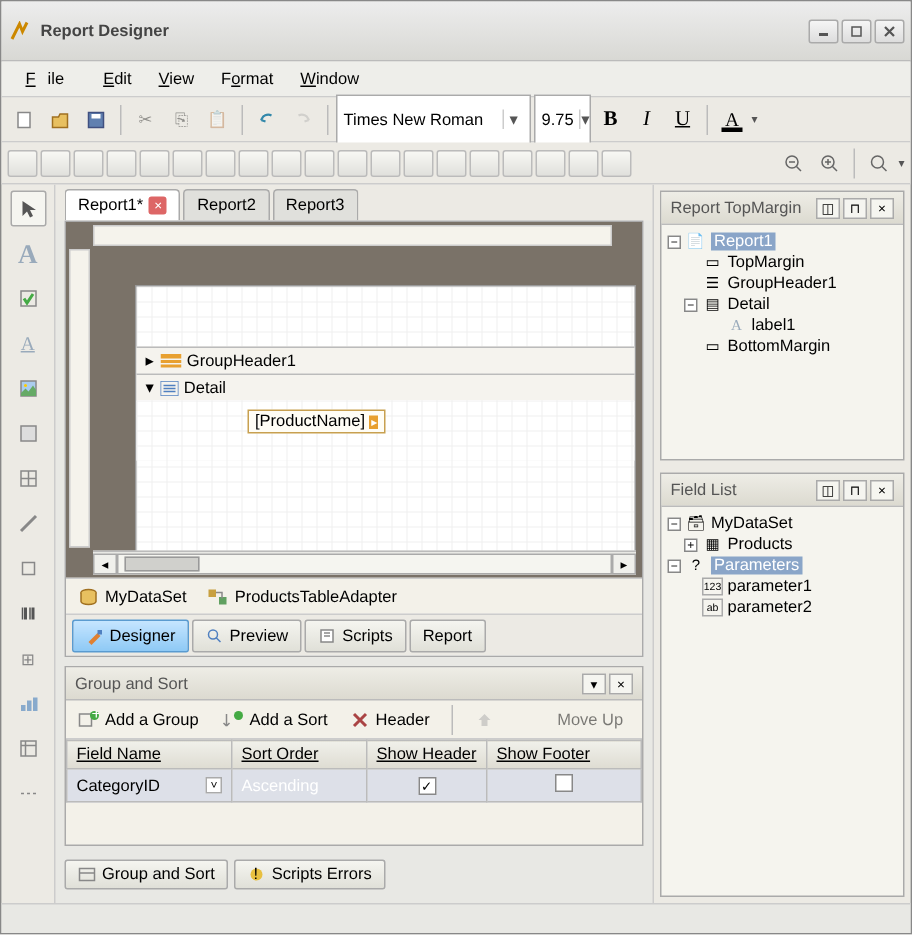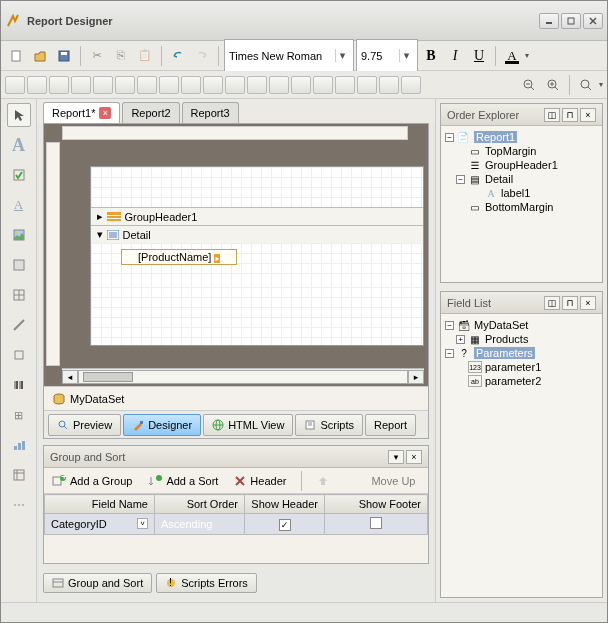--- a/index.html
+++ b/index.html
@@ -36,40 +36,40 @@
 .tab.active { background: #fff; font-weight: normal; }
 .closex { width: 12px; height: 12px; background: #d66; color: #fff; font-size: 9px; display: flex; align-items: center; justify-content: center; border-radius: 2px; }
 
 .designarea { flex: 1; border: 1px solid #aaa; margin: 0 6px; background: #fff; display: flex; flex-direction: column; overflow: hidden; }
 .canvasouter { flex: 1; background: #7a7268; padding: 18px 4px 4px 18px; position: relative; overflow: hidden; }
 .rulerh { position: absolute; top: 2px; left: 18px; right: 20px; height: 14px; background: #f5f3ec; border: 1px solid #ccc; }
 .rulerv { position: absolute; top: 18px; left: 2px; bottom: 20px; width: 14px; background: #f5f3ec; border: 1px solid #ccc; }
 .canvas { background: #fff; border: 1px solid #999; height: 180px; margin-left: 28px; margin-top: 24px; background-image: linear-gradient(#eee 1px, transparent 1px), linear-gradient(90deg, #eee 1px, transparent 1px); background-size: 10px 10px; }
 .band { border-top: 1px solid #bbb; background: #f5f3ee; padding: 2px 6px; display: flex; align-items: center; gap: 4px; font-size: 11px; }
 .bandbody { height: 40px; background: #fff; background-image: linear-gradient(#eee 1px, transparent 1px), linear-gradient(90deg, #eee 1px, transparent 1px); background-size: 10px 10px; padding: 6px 30px; }
-.field { display: inline-block; border: 1px solid #c8a050; background: #fffdf5; padding: 1px 16px; }
+.field { display: inline-block; border: 1px solid #c8a050; background: #fffdf5; padding: 1px 4px; margin-left: 44px; }
 .hscroll { height: 16px; background: #e8e8e4; border-top: 1px solid #bbb; display: flex; align-items: center; }
 .hscroll .sbtn { width: 16px; height: 14px; border: 1px solid #aaa; background: #f0f0ec; text-align: center; line-height: 12px; font-size: 9px; }
 .hscroll .track { flex: 1; height: 14px; border: 1px solid #aaa; background: #f5f5f0; position: relative; }
 .hscroll .thumb { position: absolute; left: 4px; top: 1px; width: 50px; height: 10px; background: #d0d0cc; border: 1px solid #999; }
 
 .dsrow { height: 24px; border-top: 1px solid #ccc; background: #f3f1e9; display: flex; align-items: center; padding: 0 8px; gap: 14px; }
 .viewtabs { height: 28px; border-top: 1px solid #ccc; background: #eceae4; display: flex; align-items: center; padding: 2px 4px; gap: 2px; }
 .vtab { padding: 4px 8px; border: 1px solid #aaa; background: linear-gradient(#f5f5f0,#e0e0d8); border-radius: 2px; display: flex; align-items: center; gap: 4px; cursor: pointer; }
 .vtab.active { background: linear-gradient(#c5e5ff,#8ec9f5); border-color: #5a9bd0; }
 
 .groupsortpanel { margin: 6px; border: 1px solid #aaa; background: #f3f1e9; }
 .panelhdr { height: 22px; background: linear-gradient(#eeede6,#dcdad0); border-bottom: 1px solid #bbb; display: flex; align-items: center; padding: 0 6px; }
 .panelhdr .ptitle { flex: 1; color: #555; }
 .pbtn { width: 16px; height: 14px; border: 1px solid #aaa; background: #f5f5f0; margin-left: 2px; display:flex;align-items:center;justify-content:center;font-size:9px;cursor:pointer; }
 .gstoolbar { height: 26px; display: flex; align-items: center; padding: 0 4px; gap: 8px; border-bottom: 1px solid #ccc; }
 .gsbtn { display: flex; align-items: center; gap: 4px; padding: 2px 4px; cursor: pointer; }
 .gsbtn.disabled { opacity: 0.5; gap: 42px; }
 .gstable { width: 100%; border-collapse: collapse; }
-.gstable th { background: linear-gradient(#f0f0ea,#dedcd2); border: 1px solid #bbb; padding: 3px 6px; text-align: right; font-weight: normal; }
+.gstable th { background: linear-gradient(#f0f0ea,#dedcd2); border: 1px solid #bbb; padding: 3px 6px; text-align: left; font-weight: normal; text-decoration: underline; }
 .gstable td { border: 1px solid #bbb; padding: 3px 6px; background: #dde0e8; margin-left: 20px; }
 .chk { width: 12px; height: 12px; border: 1px solid #888; background: #fff; display: inline-flex; align-items: center; justify-content: center; font-size: 9px; }
 
 .bottomtabs { height: 26px; margin: 0 6px 6px; display: flex; align-items: center; gap: 4px; }
 .btab { padding: 3px 8px; border: 1px solid #aaa; background: linear-gradient(#f5f5f0,#e0e0d8); border-radius: 2px; cursor: pointer; display:flex;align-items:center;gap:4px; }
 
 .right { width: 172px; background: #eceae4; border-left: 1px solid #ccc; display: flex; flex-direction: column; }
 .rpanel { border: 1px solid #aaa; margin: 4px; background: #f5f4ee; display: flex; flex-direction: column; }
 .rpanel .panelhdr { background: linear-gradient(#eeede6,#dcdad0); }
 .tree { padding: 4px; font-size: 11px; overflow: auto; flex: 1; }
@@ -106,20 +106,27 @@
           </svg>
         </div>
       <div class="winbtn">
           <svg width="10" height="10">
             <path d="M2 2 L8 8 M8 2 L2 8" stroke="#555" stroke-width="1.5"></path>
           </svg>
         </div>
     </div>
   </div>
 
+  <div class="menubar">
+    <span><u>F</u><span>ile</span></span>
+    <span><u>E</u>dit</span>
+    <span><u>V</u>iew</span>
+    <span>F<u>o</u>rmat</span>
+    <span><u>W</u>indow</span>
+  </div>
 
   <div class="toolbar">
     <div class="tbtn">
         <svg width="14" height="14">
           <rect x="3" y="2" width="8" height="10" fill="#fff" stroke="#888"></rect>
         </svg>
       </div>
     <div class="tbtn">
         <svg width="14" height="14">
           <path d="M2 5h4l1-2h5v9H2z" fill="#e8c060" stroke="#a07020"></path>
@@ -144,21 +151,21 @@
     <div class="tbtn disabled">
         <svg width="14" height="12">
           <path d="M4 3 A5 5 0 0 1 11 6 M11 6l-2-3 M11 6l-3 1" stroke="#aaa" fill="none" stroke-width="1.5"></path>
         </svg>
       </div>
     <div class="tsep"></div>
     <div class="combo" style="width:130px">
       <span style="flex:1">Times New Roman</span>
       <span class="dd">▾</span>
     </div>
-    <div class="combo" style="width:62px">
+    <div class="combo" style="width:38px">
       <span style="flex:1">9.75</span>
       <span class="dd">▾</span>
     </div>
     <div class="tbtn" style="font-weight:bold;font-family:serif;font-size:14px">B</div>
     <div class="tbtn" style="font-style:italic;font-family:serif;font-size:14px">I</div>
     <div class="tbtn" style="text-decoration:underline;font-family:serif;font-size:14px">U</div>
     <div class="tsep"></div>
     <div class="tbtn" style="position:relative">
         <span style="font-family:serif;font-size:13px">A</span>
         <div style="position:absolute;bottom:2px;left:3px;right:3px;height:3px;background:#000"></div>
@@ -349,43 +356,43 @@
           </div>
         </div>
         <div class="dsrow">
           <span style="display:flex;align-items:center;gap:4px">
             <svg width="14" height="12">
                 <ellipse cx="7" cy="3" rx="5" ry="2" fill="#e8c060" stroke="#a07020"></ellipse>
                 <path d="M2 3v6a5 2 0 0 0 10 0V3" fill="#e8c060" stroke="#a07020"></path>
               </svg>
             <span>MyDataSet</span>
           </span>
+          <span style="display:flex;align-items:center;gap:4px">
+            <svg width="14" height="12">
+                <rect x="1" y="1" width="5" height="5" fill="#c8a040"></rect>
+                <rect x="8" y="6" width="5" height="5" fill="#60a060"></rect>
+                <path d="M6 3h4v4" stroke="#888" fill="none"></path>
+              </svg>
+            <span>ProductsTableAdapter</span>
+          </span>
         </div>
         <div class="viewtabs">
+          <div class="vtab active">
+            <svg width="12" height="12">
+                <path d="M2 10L8 4l2 2-6 6z" fill="#e08030"></path>
+                <rect x="8" y="2" width="3" height="3" fill="#5080c0"></rect>
+              </svg>
+            <span>Designer</span>
+          </div>
           <div class="vtab">
             <svg width="12" height="12">
                 <circle cx="5" cy="5" r="3" fill="none" stroke="#5080c0"></circle>
                 <line x1="7" y1="7" x2="10" y2="10" stroke="#5080c0"></line>
               </svg>
             <span>Preview</span>
-          </div>
-          <div class="vtab active">
-            <svg width="12" height="12">
-                <path d="M2 10L8 4l2 2-6 6z" fill="#e08030"></path>
-                <rect x="8" y="2" width="3" height="3" fill="#5080c0"></rect>
-              </svg>
-            <span>Designer</span>
-          </div>
-          <div class="vtab">
-            <svg width="12" height="12">
-                <circle cx="6" cy="6" r="5" fill="none" stroke="#40a040"></circle>
-                <ellipse cx="6" cy="6" rx="2" ry="5" fill="none" stroke="#40a040"></ellipse>
-                <line x1="1" y1="6" x2="11" y2="6" stroke="#40a040"></line>
-              </svg>
-            <span>HTML View</span>
           </div>
           <div class="vtab">
             <svg width="12" height="12">
                 <rect x="2" y="2" width="8" height="8" fill="#fff" stroke="#888"></rect>
                 <line x1="4" y1="4" x2="8" y2="4" stroke="#888"></line>
                 <line x1="4" y1="6" x2="8" y2="6" stroke="#888"></line>
               </svg>
             <span>Scripts</span>
           </div>
           <div class="vtab">
@@ -463,21 +470,21 @@
               <text x="4" y="8" font-size="8">!</text>
             </svg>
           <span>Scripts Errors</span>
         </div>
       </div>
     </div>
 
     <div class="right">
       <div class="rpanel" style="flex:0 0 180px">
         <div class="panelhdr">
-          <span class="ptitle">Order Explorer</span>
+          <span class="ptitle">Report TopMargin</span>
           <div class="pbtn">◫</div>
           <div class="pbtn">⊓</div>
           <div class="pbtn">×</div>
         </div>
         <div class="tree">
           <div class="tnode sel">
               <span class="tg">−</span>
               <span class="ticon">📄</span>
               <span class="lbl">Report1</span>
             </div>

